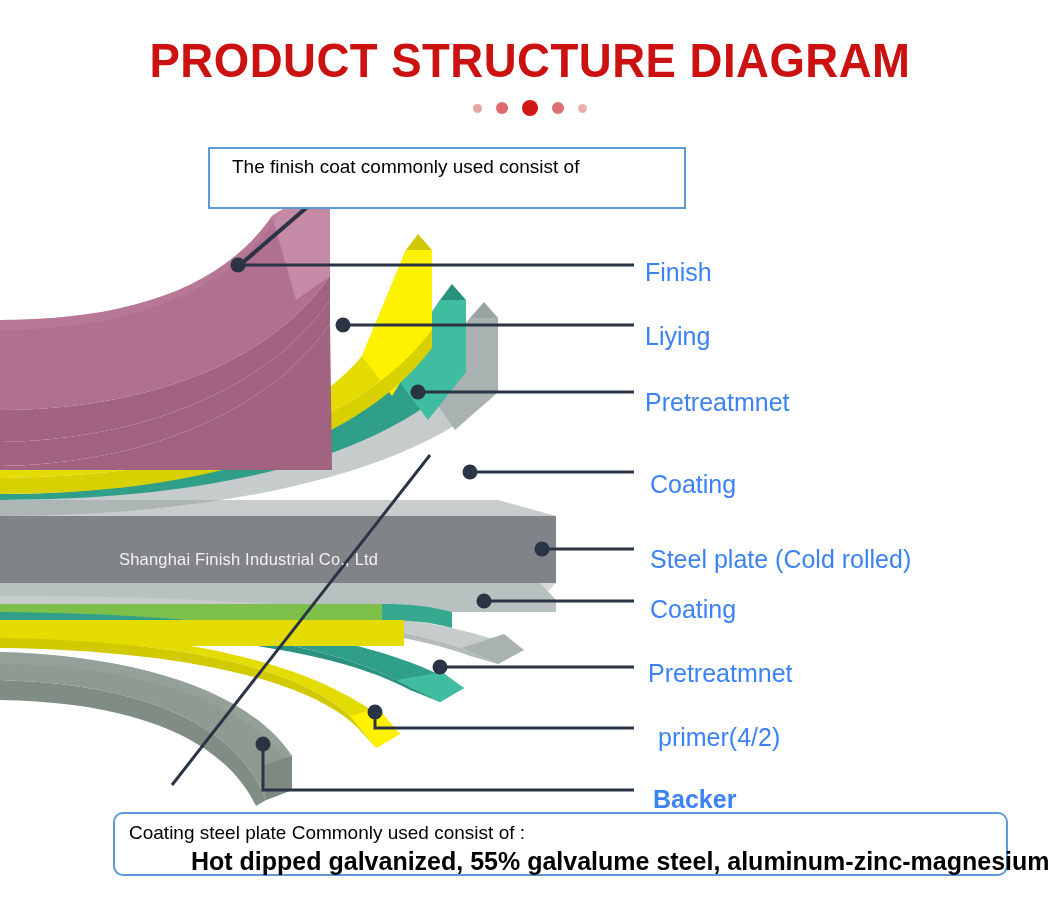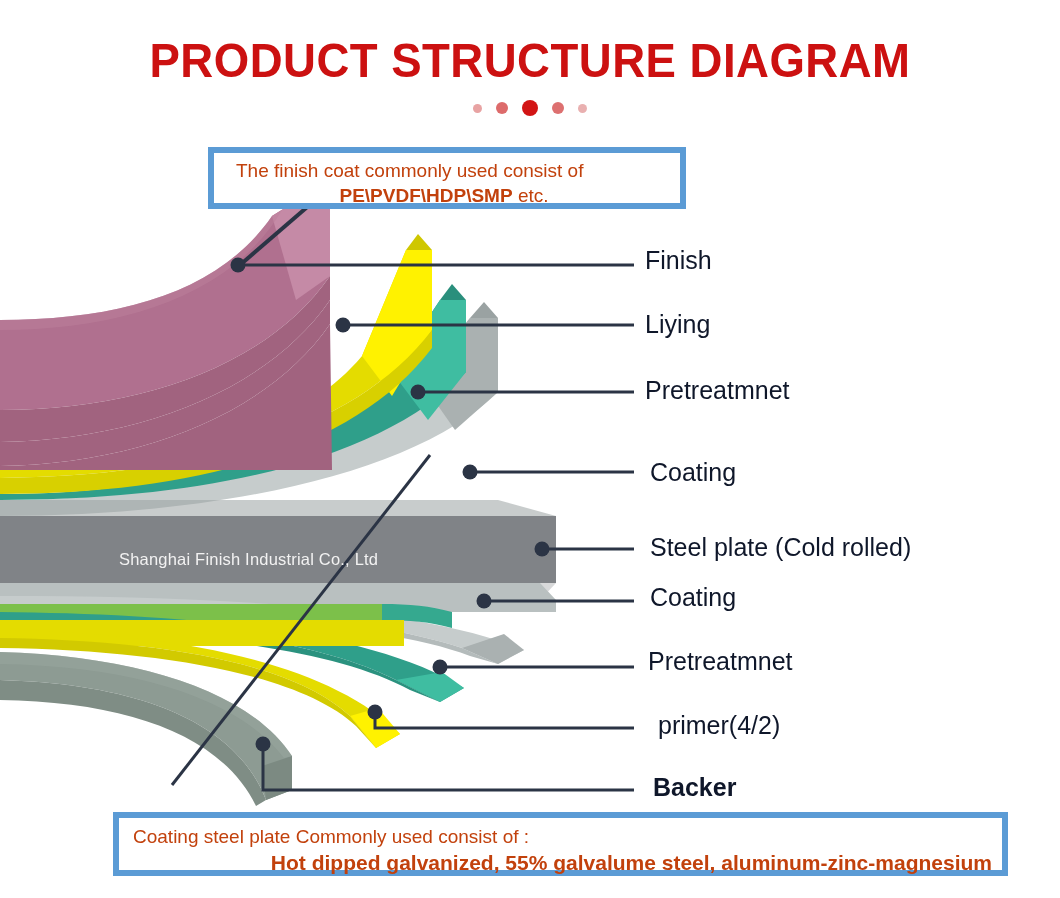--- a/index.html
+++ b/index.html
@@ -22,39 +22,39 @@
   }
   .dots{
     position:absolute;left:0;top:100px;width:1060px;
     display:flex;justify-content:center;align-items:center;gap:14px;
   }
   .dot{border-radius:50%;display:block;}
 
   
   .callout{
     position:absolute;background:#ffffff;
-    border:6px solid #84cc16;
+    border:2px solid #84cc16;
     box-sizing:border-box;
-    font-size:19px;color:#c2410c;line-height:1.32;
+    font-size:19px;color:#000000;line-height:1.32;
   }
   #callout-top{left:208px;top:147px;width:478px;height:62px;padding:5px 10px 0 14px;}
-  #callout-bottom{left:113px;top:812px;width:895px;height:64px;padding:6px 10px 8px 14px;}
+  #callout-bottom{left:113px;top:812px;width:895px;height:64px;padding:6px 10px 8px 14px;border-radius:10px;}
   .co-l1{display:block;white-space:nowrap;}
   .co-l2{display:block;white-space:nowrap;}
   #callout-top .co-l1{text-align:left;padding-left:8px;}
   #callout-top .co-l2{text-align:center;padding-right:10px;}
   #callout-bottom .co-l1{text-align:left;font-size:19px;}
-  #callout-bottom .co-l2{text-align:right;padding-left:62px;font-size:21px;}
+  #callout-bottom .co-l2{text-align:right;padding-left:62px;font-size:25px;}
   .b{font-weight:700;}
 
   
   .label{
     position:absolute;
-    font-size:25px;color:#0f172a;
-    white-space:nowrap;line-height:1;
+    font-size:25px;color:#3b82f6;
+    white-space:nowrap;line-height:1;margin-top:12px;
   }
 
   
   .watermark{
     position:absolute;left:119px;top:550px;
     font-size:16.5px;color:#f2f2f2;white-space:nowrap;
     letter-spacing:.2px;
   }
 </style>
 </head>
@@ -208,21 +208,20 @@
       <div class="label" style="left: 650px; top: 460px;">Coating</div>
       <div class="label" style="left: 650px; top: 535px;">Steel plate  (Cold rolled)</div>
       <div class="label" style="left: 650px; top: 585px;">Coating</div>
       <div class="label" style="left: 648px; top: 649px;">Pretreatmnet</div>
       <div class="label" style="left: 658px; top: 713px;">primer(4/2)</div>
       <div class="label" style="left: 653px; top: 775px; font-weight: bold;">Backer</div>
     </div>
 
   <div class="callout" id="callout-top" style="border-color: rgb(91, 155, 213);">
     <span class="co-l1">The finish coat commonly used consist of</span>
-    <span class="co-l2"><span class="b">PE\PVDF\HDP\SMP</span><span> etc.</span></span>
   </div>
 
   <div class="callout" id="callout-bottom" style="border-color: rgb(91, 155, 213);">
     <span class="co-l1">Coating steel plate Commonly used consist of :</span>
     <span class="co-l2 b">Hot dipped galvanized,  55% galvalume steel,  aluminum-zinc-magnesium</span>
   </div>
 
 </div>
 
 </body></html>

